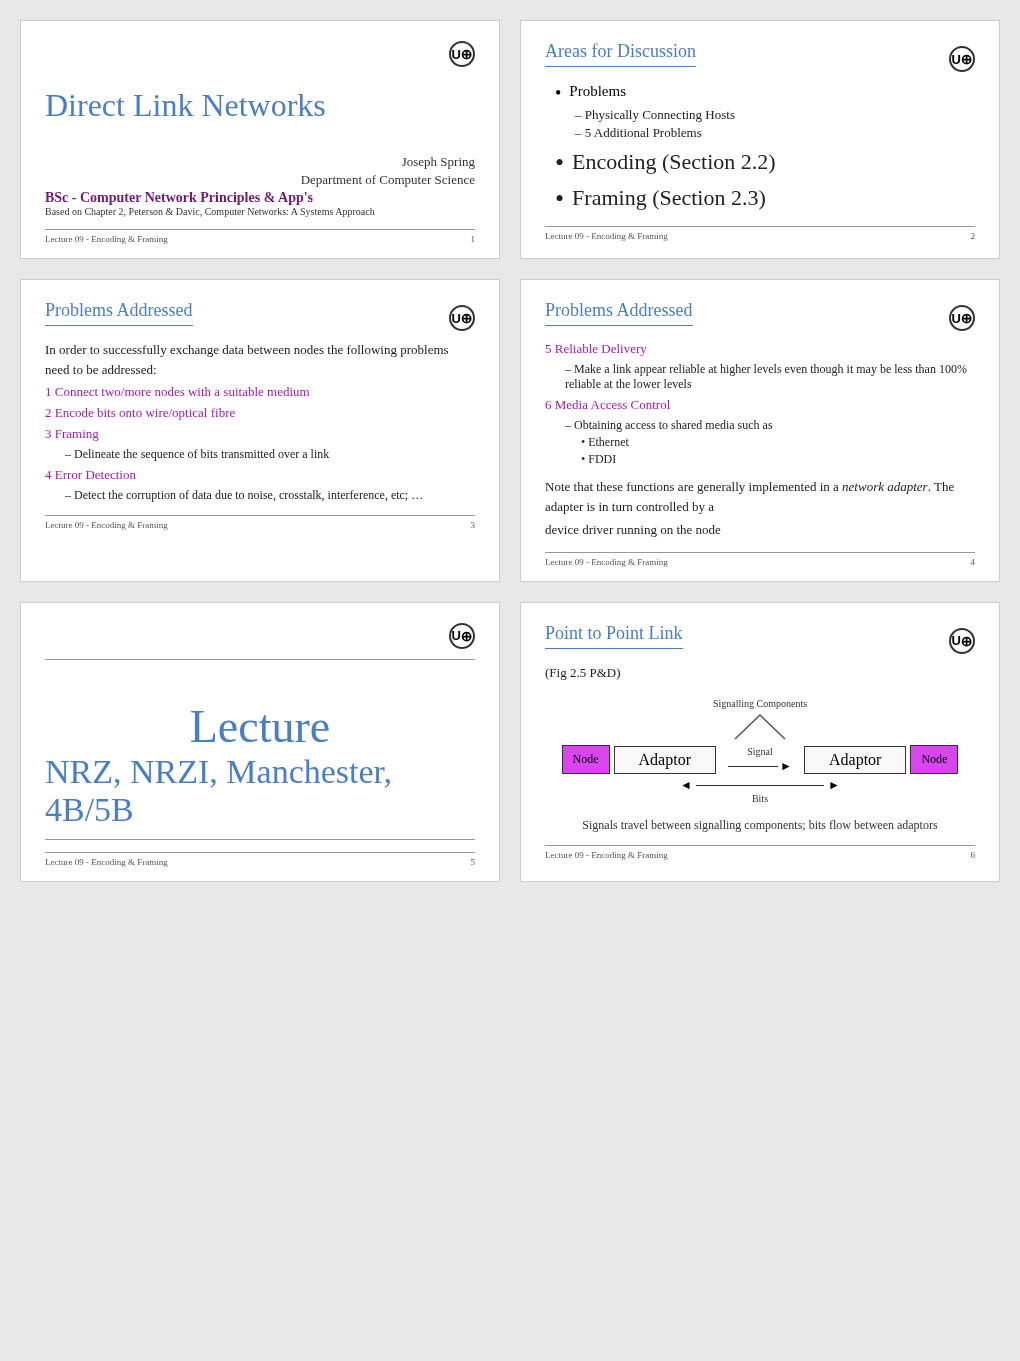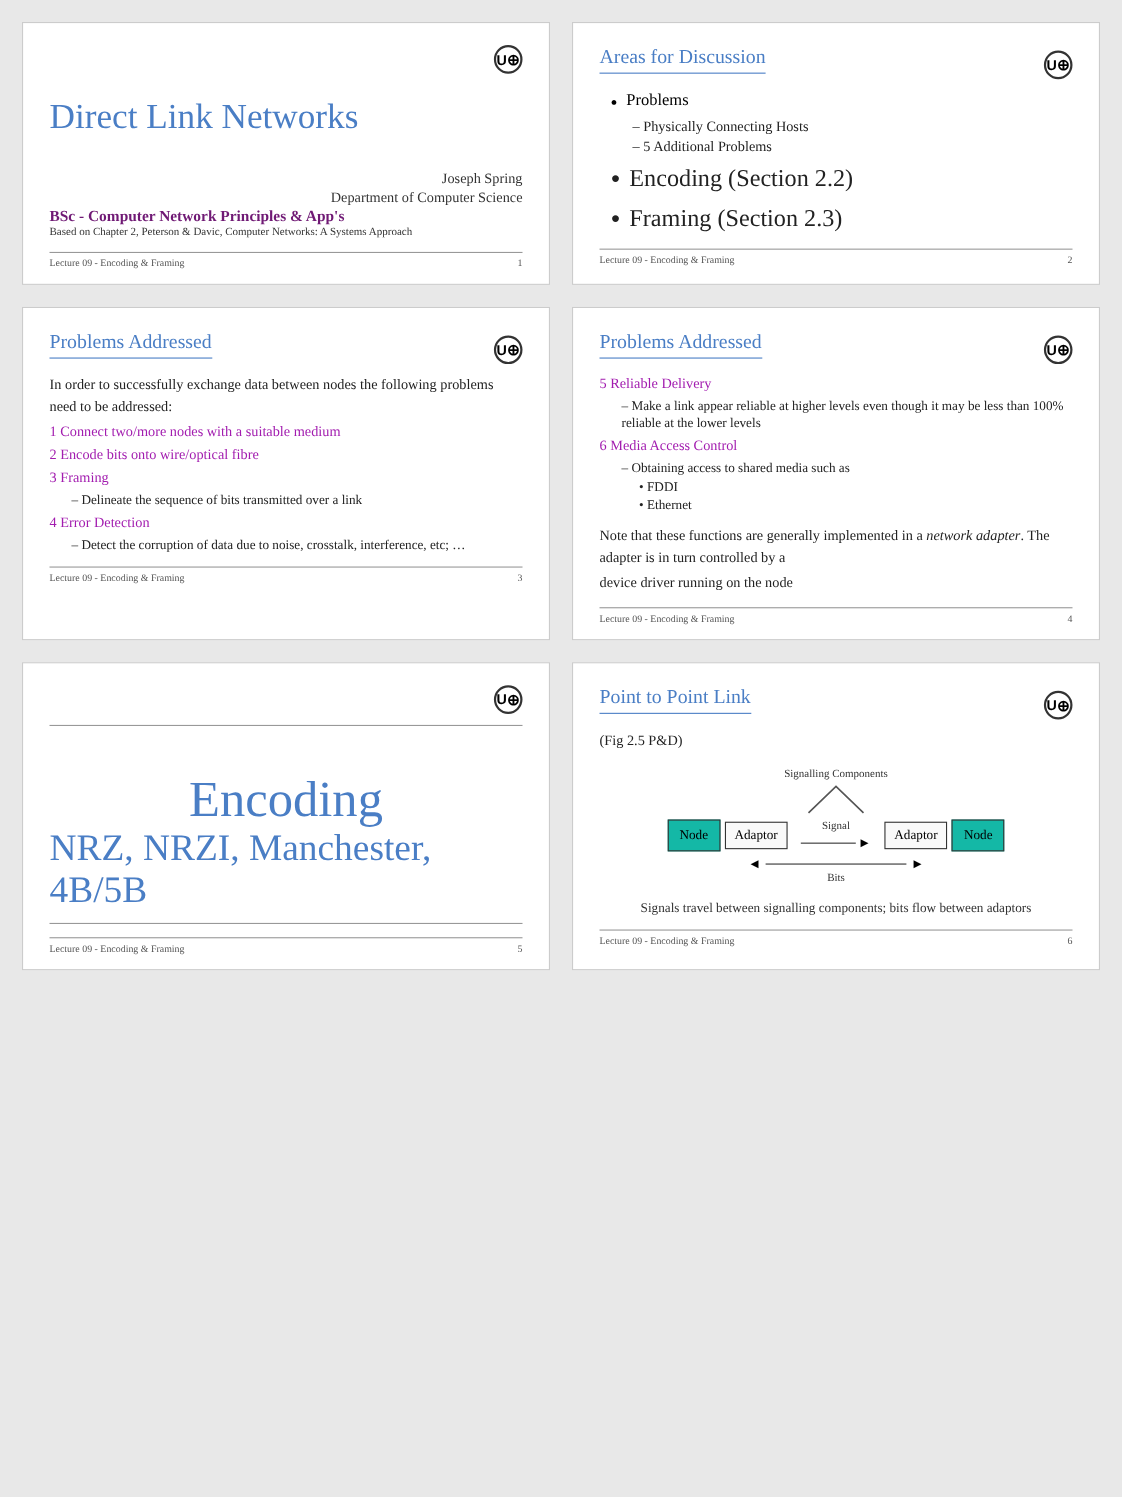--- a/index.html
+++ b/index.html
@@ -174,26 +174,26 @@
     }
     .diagram-row {
       display: flex;
       align-items: center;
       gap: 4px;
     }
     .node-box {
       border: 1px solid #333;
       padding: 6px 10px;
       font-size: 12px;
-      background: #14b8a6;
+      background: #d946ef;
     }
     .adaptor-box {
       border: 1px solid #333;
-      padding: 4px 8px;
-      font-size: 12px;
+      padding: 4px 24px;
+      font-size: 16px;
       background: #f9f9f9;
       position: relative;
     }
     .diagram-caption {
       font-size: 12px;
       color: #333;
       margin-top: 10px;
       text-align: center;
     }
     .hr-line {
@@ -303,22 +303,22 @@
       </span>
     </div>
     <div class="numbered-item">
       <span>5 </span><span>Reliable Delivery</span>
     </div>
     <div class="sub-item">Make a link appear reliable at higher levels even though it may be less than 100% reliable at the lower levels</div>
     <div class="numbered-item">
       <span>6 </span><span>Media Access Control</span>
     </div>
     <div class="sub-item">Obtaining access to shared media such as</div>
+    <div class="sub-sub-item">Ethernet</div>
     <div class="sub-sub-item">FDDI</div>
-    <div class="sub-sub-item">Ethernet</div>
     <div class="body-text" style="margin-top:10px;">
       <span>Note that these functions are generally implemented in a</span> <span class="italic-text">network adapter</span><span>. The adapter is in turn controlled by a</span>
     </div>
     <div class="body-text">device driver running on the node</div>
     <div class="slide-footer">
       <span>Lecture  09 - Encoding &amp; Framing</span>
       <span>4</span>
     </div>
   </div>
 
@@ -329,21 +329,21 @@
   <div class="slide" style="display:flex; flex-direction:column; justify-content:space-between;">
     <div>
       <div class="slide-header">
         <span class="uh-logo">
           <span class="uh-logo-u">U</span>⊕
         </span>
       </div>
       <hr class="hr-line">
     </div>
     <div style="text-align:center; flex:1; display:flex; flex-direction:column; align-items:center; justify-content:center;">
-      <div class="encoding-title">Encoding</div>
+      <div class="encoding-title">Lecture</div>
       <div class="encoding-subtitle">NRZ, NRZI, Manchester, 4B/5B</div>
     </div>
     <div>
       <hr class="hr-line">
       <div class="slide-footer">
         <span>Lecture  09 - Encoding &amp; Framing</span>
         <span>5</span>
       </div>
     </div>
   </div>

